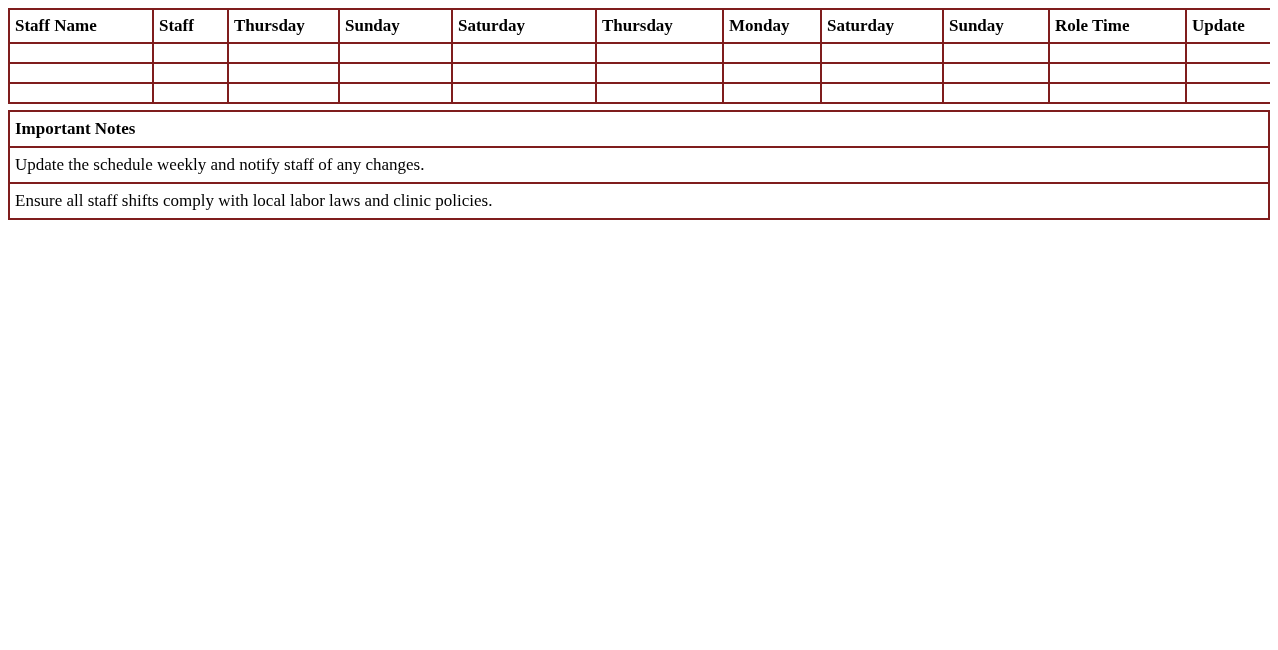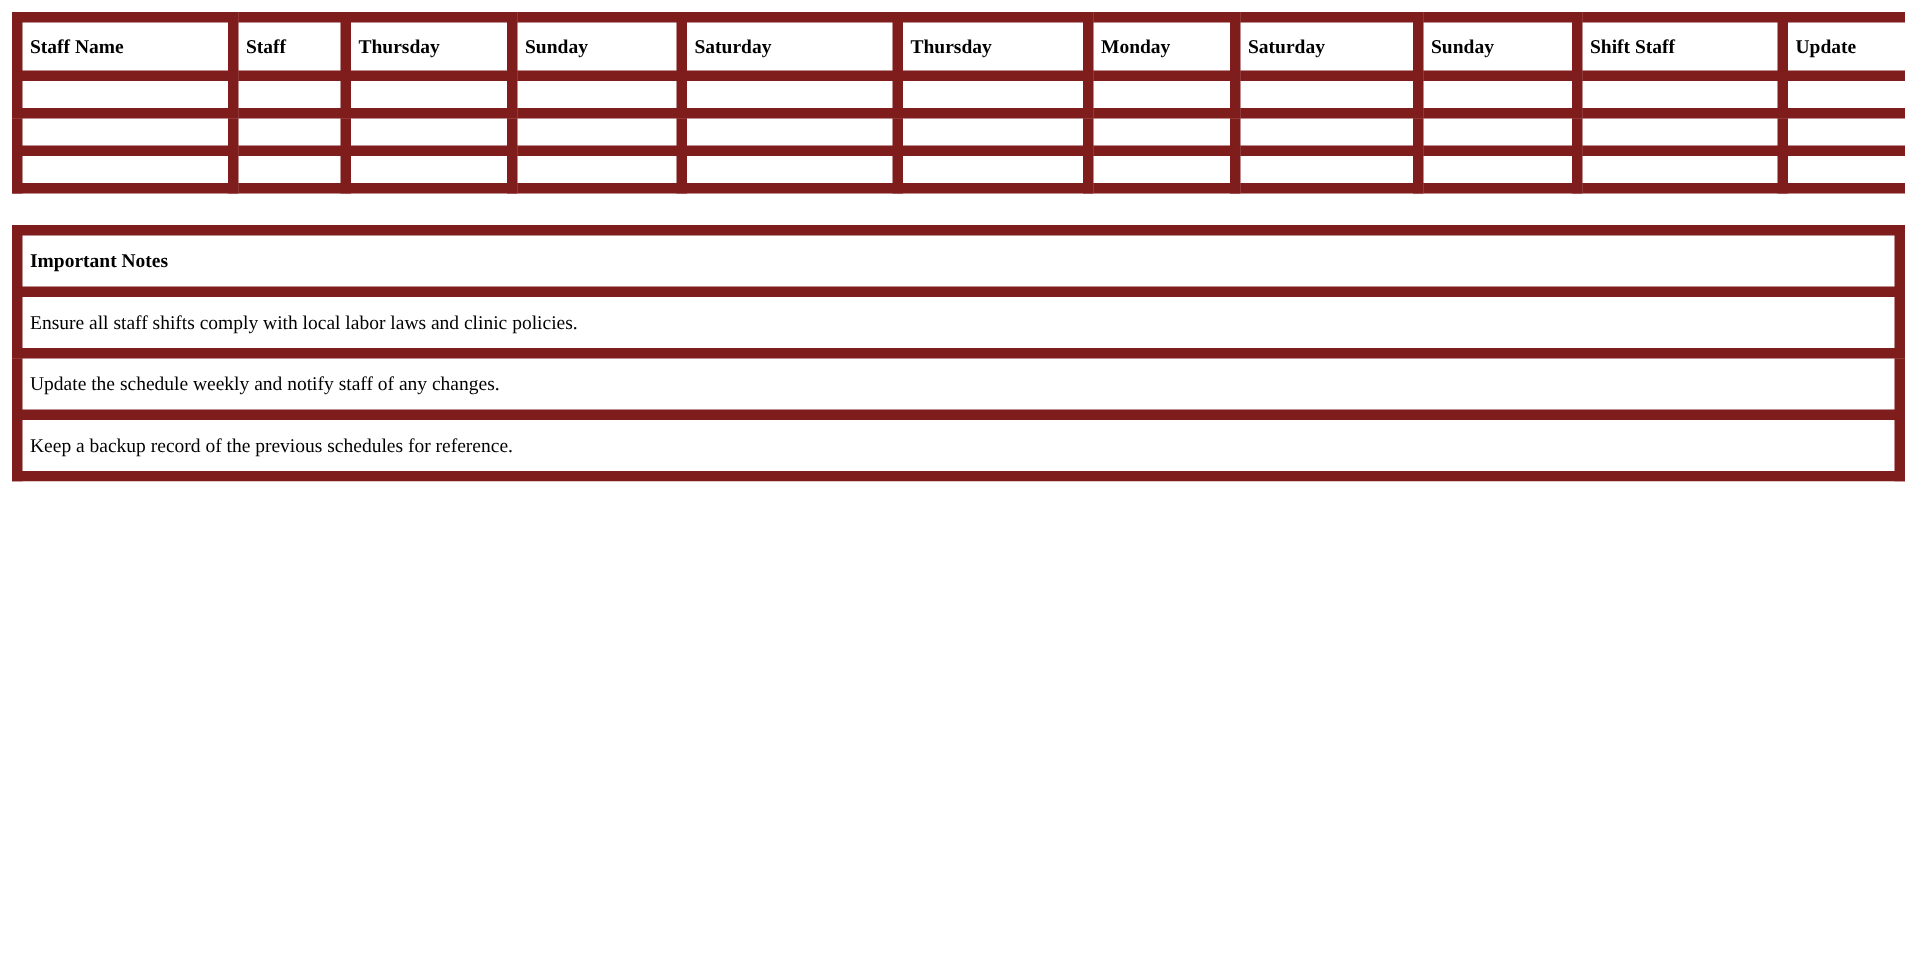--- a/index.html
+++ b/index.html
@@ -7,37 +7,37 @@
     color: #000000;
     font-family: "Liberation Serif", "DejaVu Serif", serif;
   }
   body { margin: 8px; }
   table {
     border-collapse: collapse;
     width: 100%;
     table-layout: fixed;
   }
   th, td {
-    border: 7px solid #7f1d1d;
+    border: 2px solid #7f1d1d;
     padding: 1px 5px;
-    font-size: 13px;
+    font-size: 17px;
     overflow: hidden;
     white-space: nowrap;
   }
   .schedule th {
     text-align: left;
     font-weight: bold;
     height: 30px;
     vertical-align: middle;
   }
   .schedule td.empty-cell {
     height: 16px;
   }
   .notes-table {
-    margin-top: 21px;
+    margin-top: 6px;
   }
   .notes-table td {
     height: 32px;
     vertical-align: middle;
   }
   .notes-header {
     font-weight: bold;
   }
 </style>
 </head>
@@ -63,21 +63,21 @@
       <tr id="scheduleHeaderRow">
           <th>Staff Name</th>
           <th>Staff</th>
           <th>Thursday</th>
           <th>Sunday</th>
           <th>Saturday</th>
           <th>Thursday</th>
           <th>Monday</th>
           <th>Saturday</th>
           <th>Sunday</th>
-          <th>Shift Staff</th>
+          <th>Role Time</th>
           <th>Update</th>
         </tr>
     </thead>
     <tbody id="scheduleBody">
         <tr>
           <td class="empty-cell"></td>
           <td class="empty-cell"></td>
           <td class="empty-cell"></td>
           <td class="empty-cell"></td>
           <td class="empty-cell"></td>
@@ -117,24 +117,21 @@
       </tbody>
   </table>
 
   <table class="notes-table">
     <tbody>
       <tr>
         <td class="notes-header">Important Notes</td>
       </tr>
 
     <tr>
-          <td>Ensure all staff shifts comply with local labor laws and clinic policies.</td>
-        </tr>
-        <tr>
           <td>Update the schedule weekly and notify staff of any changes.</td>
         </tr>
         <tr>
-          <td>Keep a backup record of the previous schedules for reference.</td>
+          <td>Ensure all staff shifts comply with local labor laws and clinic policies.</td>
         </tr>
       </tbody>
   </table>
 
 </div>
 
 </body></html>

